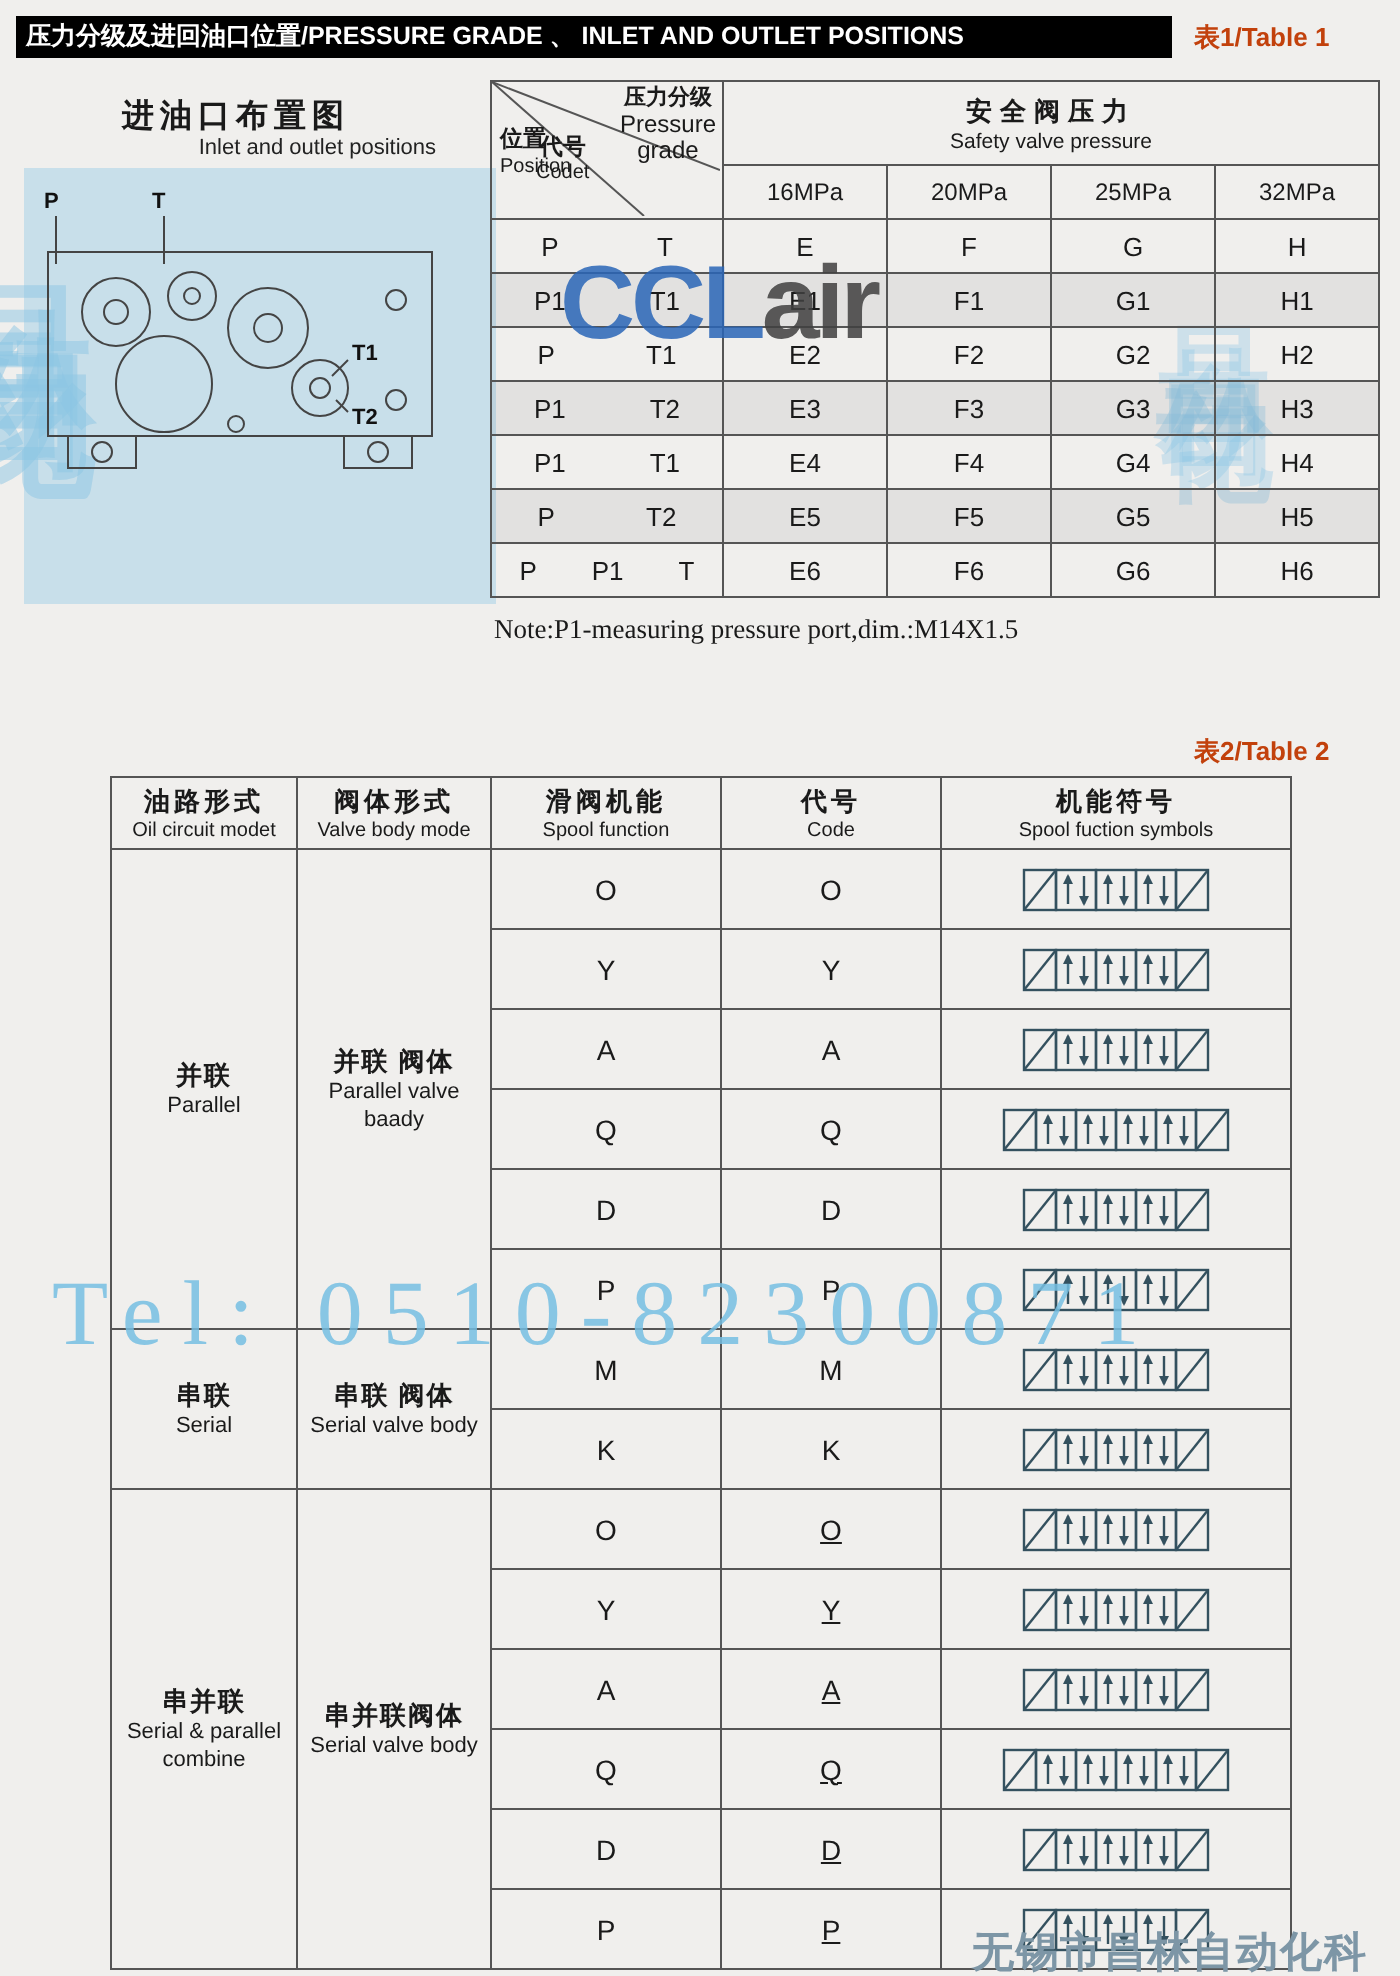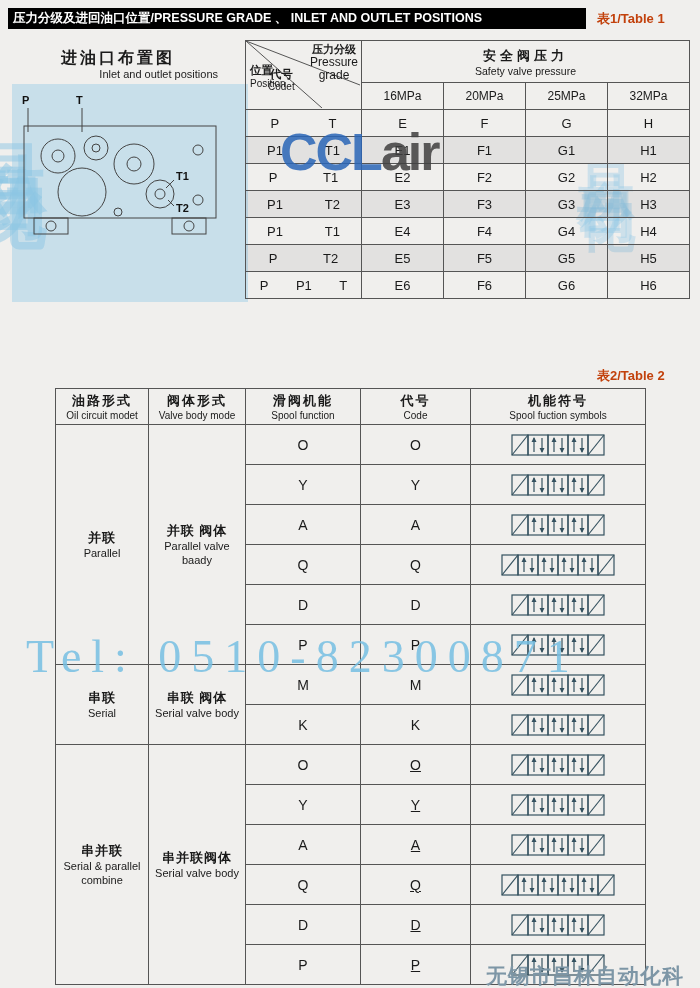--- a/index.html
+++ b/index.html
@@ -243,20 +243,21 @@
             </td>
           <td>E6</td>
           <td>F6</td>
           <td>G6</td>
           <td>H6</td>
         </tr>
       </tbody>
     </table>
 
     <div class="note">
+      <div class="l2">Note:P1-measuring pressure port,dim.:M14X1.5</div>
     </div>
 
     <div class="href href2">表2/Table 2</div>
 
     <table class="t2">
       <colgroup>
           <col style="width:93px">
           <col style="width:97px">
           <col style="width:115px">
           <col style="width:110px">

